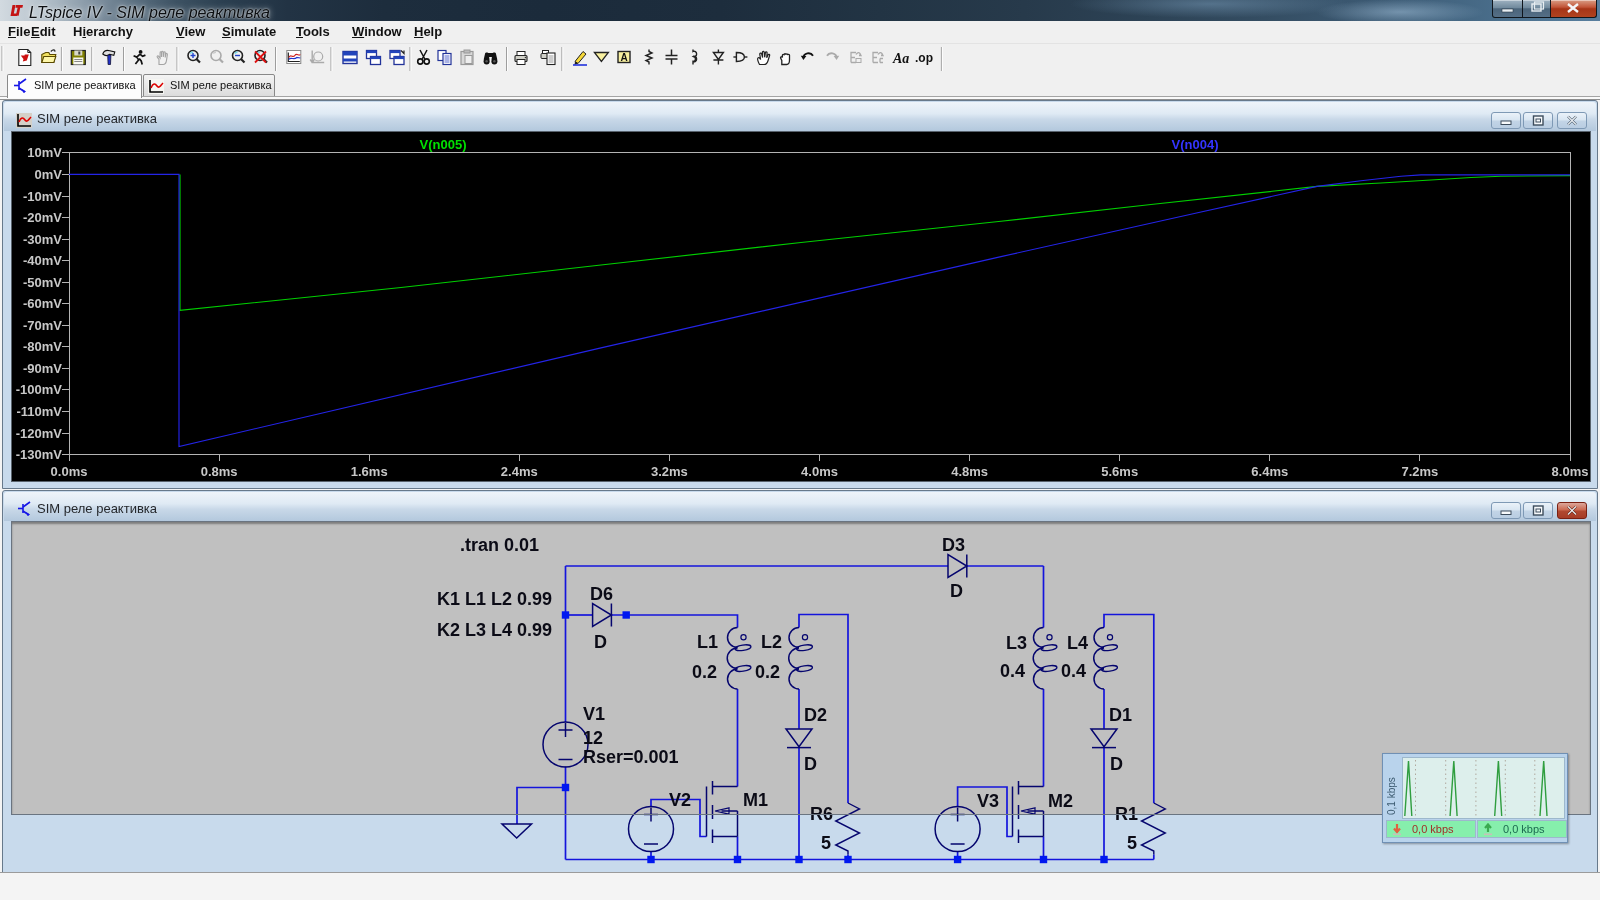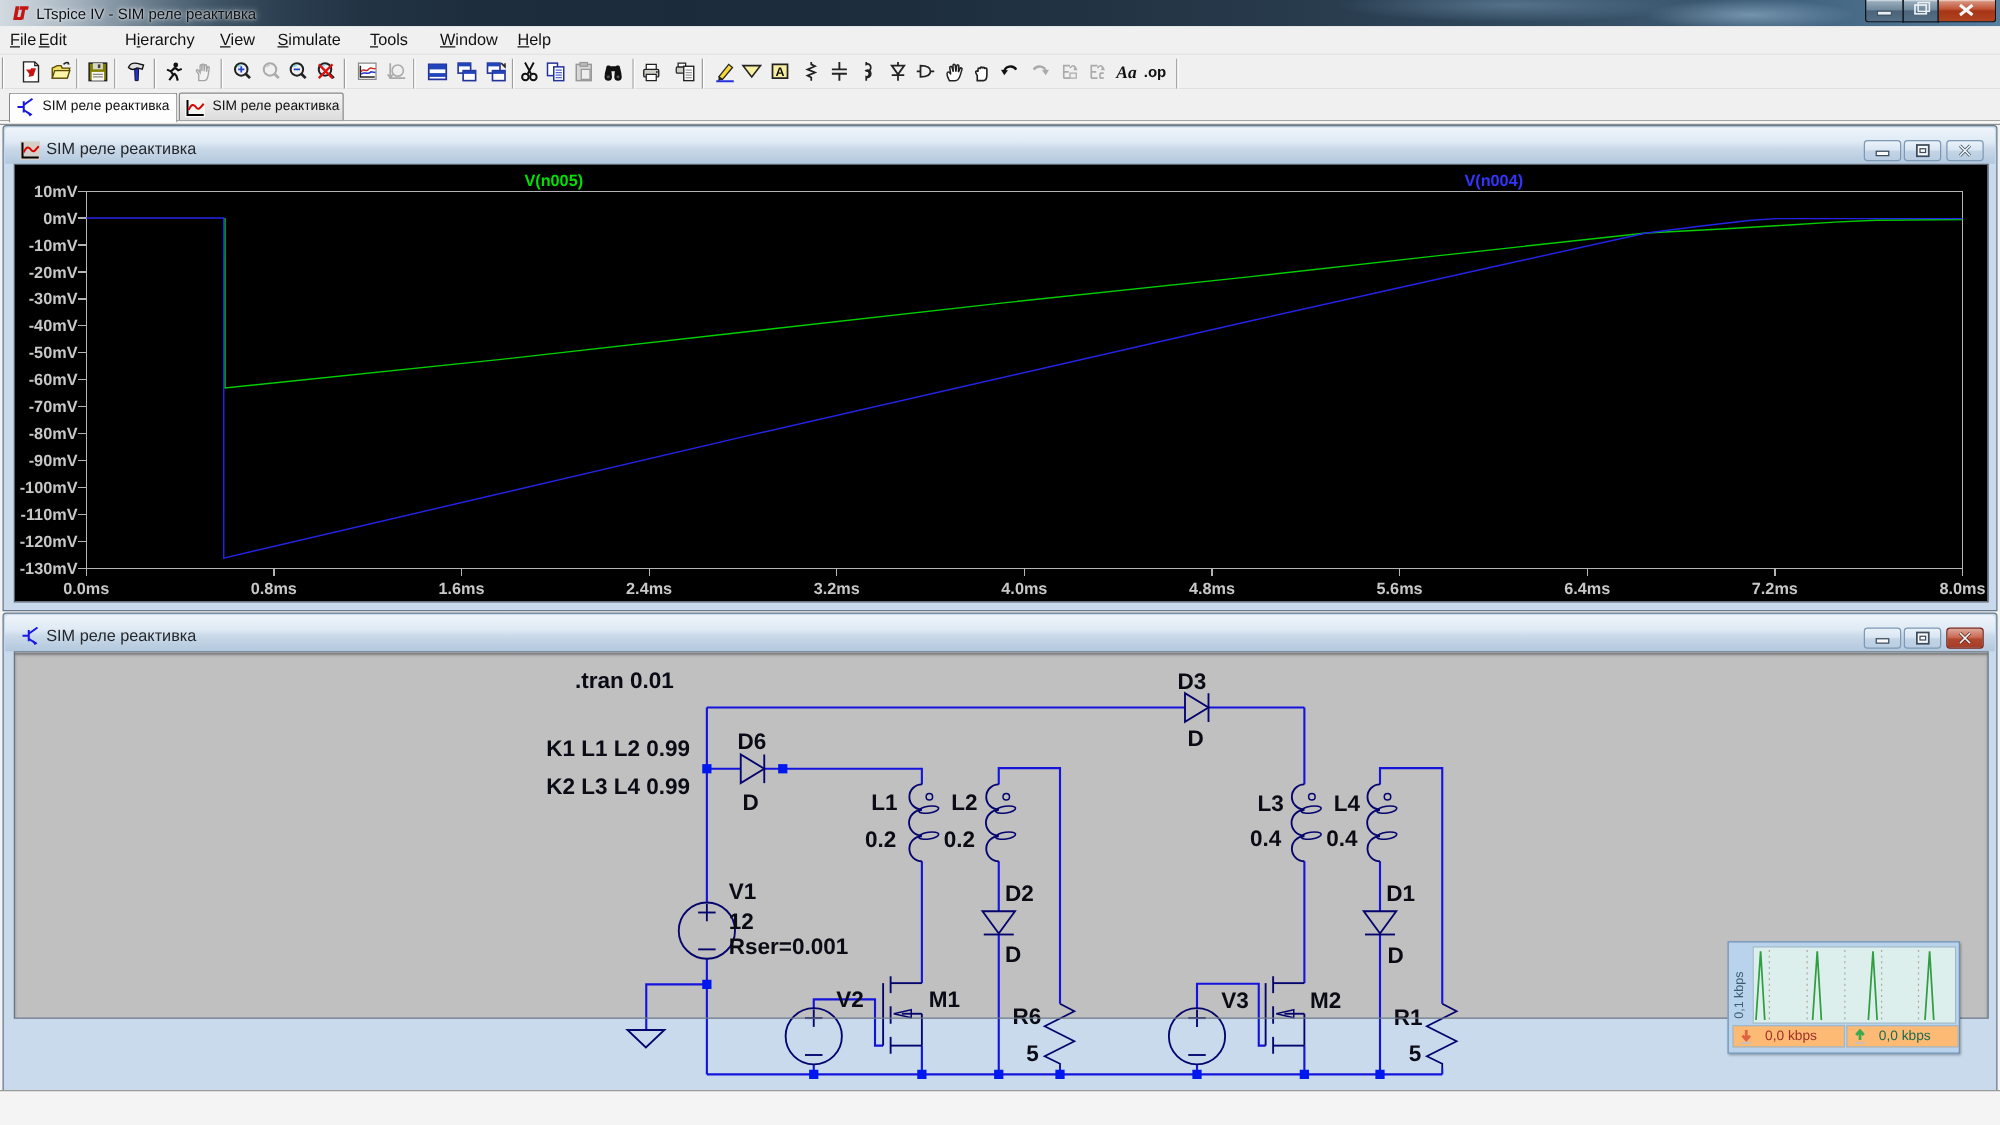--- a/index.html
+++ b/index.html
@@ -2,33 +2,33 @@
 <html><head>
 <meta charset="utf-8">
 <style>
 html,body{margin:0;padding:0;}
 body{width:1600px;height:900px;overflow:hidden;position:relative;
   font-family:"Liberation Sans",sans-serif;background:#f1f1f1;}
 .abs{position:absolute;}
 
 #titlebar{left:0;top:0;width:1600px;height:21px;
  background:radial-gradient(120px 18px at 1400px 12px,rgba(160,190,215,.55),rgba(160,190,215,0) 70%),radial-gradient(200px 20px at 1210px 4px,rgba(120,155,185,.5),rgba(120,155,185,0) 70%),linear-gradient(90deg,#d2dae0 0%,#c3cdd5 1.5%,#a9b7c2 3.5%,#8091a0 6%,#596e7f 8.5%,#3d5263 11%,#2b3f50 14%,#223344 18%,#1d2d3d 24%,#1b2b3b 34%,#1d2d3d 45%,#223444 55%,#273a4b 64%,#2d4356 72%,#344d62 79%,#3b5871 85%,#446682 91%,#4e7492 96%,#587e9e 100%);}
-#titlebar .ttext{position:absolute;left:29px;top:4px;font-size:12px;color:#0c0f12;
- text-shadow:0 0 6px rgba(255,255,255,.8),0 0 2px rgba(255,255,255,.9);}
+#titlebar .ttext{position:absolute;left:29px;top:4px;font-size:16px;color:#0c0f12;
+ text-shadow:0 0 6px rgba(255,255,255,.8),0 0 2px rgba(255,255,255,.9);font-style:italic;}
 
 .wbtn{position:absolute;top:0;height:17px;border:1px solid #10161c;border-top:none;
  background:linear-gradient(#9fb2c1 0%,#718a9d 45%,#4b647a 52%,#556f86 100%);
  box-shadow:inset 0 1px 0 rgba(255,255,255,.45);}
 #btnmin{left:1492px;width:29px;border-radius:0 0 0 3px;}
 #btnmax{left:1522px;width:27px;}
 #btnclose{left:1550px;width:45px;border-radius:0 0 3px 0;
  background:linear-gradient(#d99d85 0%,#c25538 42%,#a63517 52%,#b1431f 100%);}
 
 #menubar{left:0;top:21px;width:1600px;height:22px;background:#f0f0f0;
- font-size:13px;color:#111;}
+ font-size:13px;color:#111;font-weight:bold;}
 #menubar span{position:absolute;top:3px;}
 
 #toolbar{left:0;top:43px;width:1600px;height:27px;background:#f0f0f0;
  border-top:1px solid #e3e3e3;border-bottom:1px solid #9a9a9a;}
 
 #tabbar{left:0;top:71px;width:1600px;height:25px;background:#f0f0f0;}
 #tabline1{left:0;top:96px;width:1600px;height:1px;background:#a4a4a4;}
 #tabline2{left:0;top:97px;width:1600px;height:3px;background:#fafafa;}
 .tab{position:absolute;top:3px;height:21px;font-size:11px;color:#111;}
 #tab1{left:7px;width:133px;background:#fdfdfd;border:1px solid #898989;border-bottom:none;
@@ -52,21 +52,21 @@
 #schwin{left:2px;top:490px;width:1594px;height:381px;}
 #schclient{position:absolute;left:9px;top:31px;width:1578px;height:292px;background:#c0c0c0;box-shadow:inset 0 2px 2px rgba(70,70,70,.55);outline:1px solid #6a7480;}
 
 #statusbar{left:0;top:872px;width:1600px;height:28px;background:#f4f4f4;border-top:1px solid #9b9b9b;}
 
 #netw{left:1382px;top:753px;width:184px;height:88px;background:#b9d3ec;
  border:1px solid #7090b4;box-shadow:1px 1px 2px rgba(0,0,0,.35);}
 #netgraph{position:absolute;left:19px;top:3px;width:161px;height:60px;background:#ddefec;border:1px solid #9db8cc;}
 #netlabel{position:absolute;left:-20px;top:26px;width:58px;height:12px;font-size:10px;color:#3c5a70;
  transform:rotate(-90deg);transform-origin:center;white-space:nowrap;}
-.netbox{position:absolute;top:66px;width:86px;height:16px;background:#fdba74;border:1px solid #9db8cc;font-size:11px;}
+.netbox{position:absolute;top:66px;width:86px;height:16px;background:#86efac;border:1px solid #9db8cc;font-size:11px;}
 </style>
 </head>
 <body>
 
 <div class="abs" id="titlebar">
   <svg class="abs" style="left:8px;top:3px" width="16" height="16" viewBox="0 0 16 16">
     <path d="M4.5 2 L7.5 2 L5.8 10.5 L10 10.5 L9.5 13 L2.5 13 Z" fill="#c41414"></path>
     <path d="M8 2 L15 2 L14.4 4.8 L12.2 4.8 L10.6 13 L8.2 11 L9.6 4.8 L7.4 4.8 Z" fill="#c41414"></path>
   </svg>
   <div class="ttext">LTspice IV - SIM реле реактивка</div>
@@ -78,21 +78,21 @@
         <rect x="11.5" y="2" width="9" height="7" fill="none" stroke="#e8eef2" stroke-width="1.2"></rect>
       </svg></div>
   <div class="wbtn" id="btnclose"><svg width="45" height="17">
         <path d="M17 4 L27 12 M27 4 L17 12" stroke="#f4f6f8" stroke-width="2.4"></path>
       </svg></div>
 </div>
 
 <div class="abs" id="menubar">
   <span style="left:8px"><u>F</u>ile</span>
   <span style="left:31px"><u>E</u>dit</span>
-  <span style="left:100px">H<u>i</u>erarchy</span>
+  <span style="left:73px">H<u>i</u>erarchy</span>
   <span style="left:176px"><u>V</u>iew</span>
   <span style="left:222px"><u>S</u>imulate</span>
   <span style="left:296px"><u>T</u>ools</span>
   <span style="left:352px"><u>W</u>indow</span>
   <span style="left:414px"><u>H</u>elp</span>
 </div>
 
 <div class="abs" id="toolbar">
   <svg width="1600" height="30" id="tbsvg">
 <line x1="2" y1="2" x2="2" y2="28" stroke="#9d9d9d"></line>

